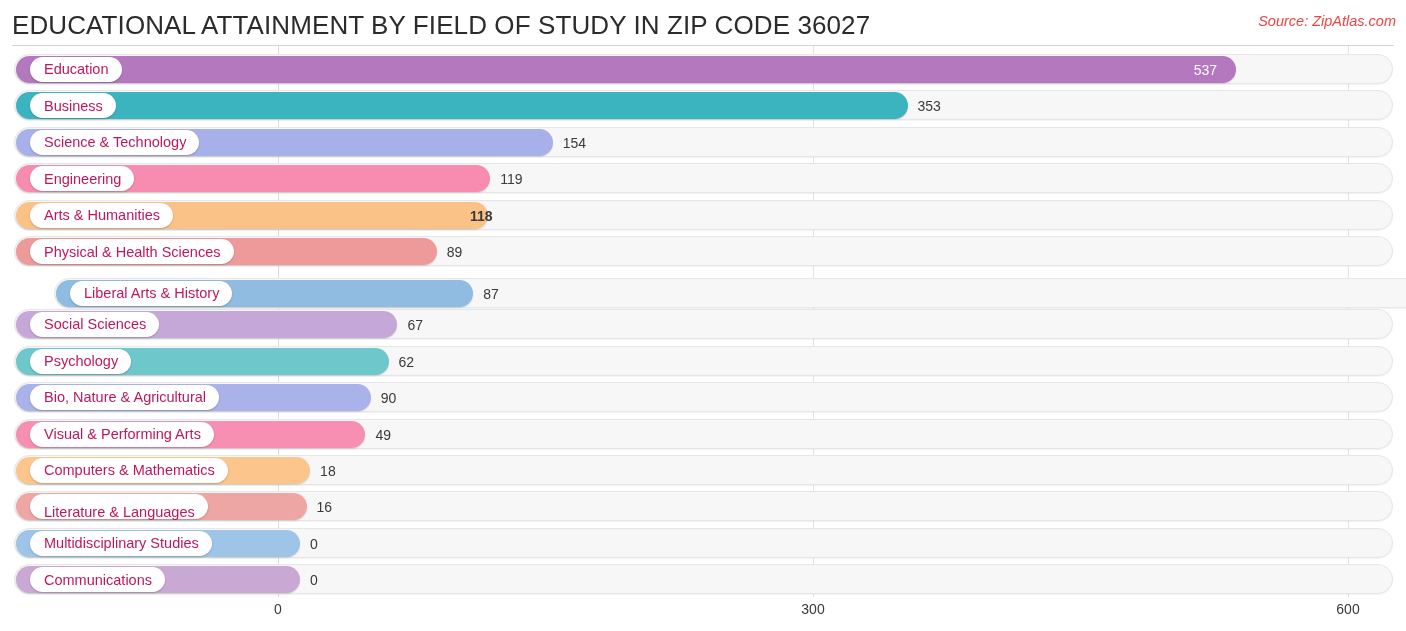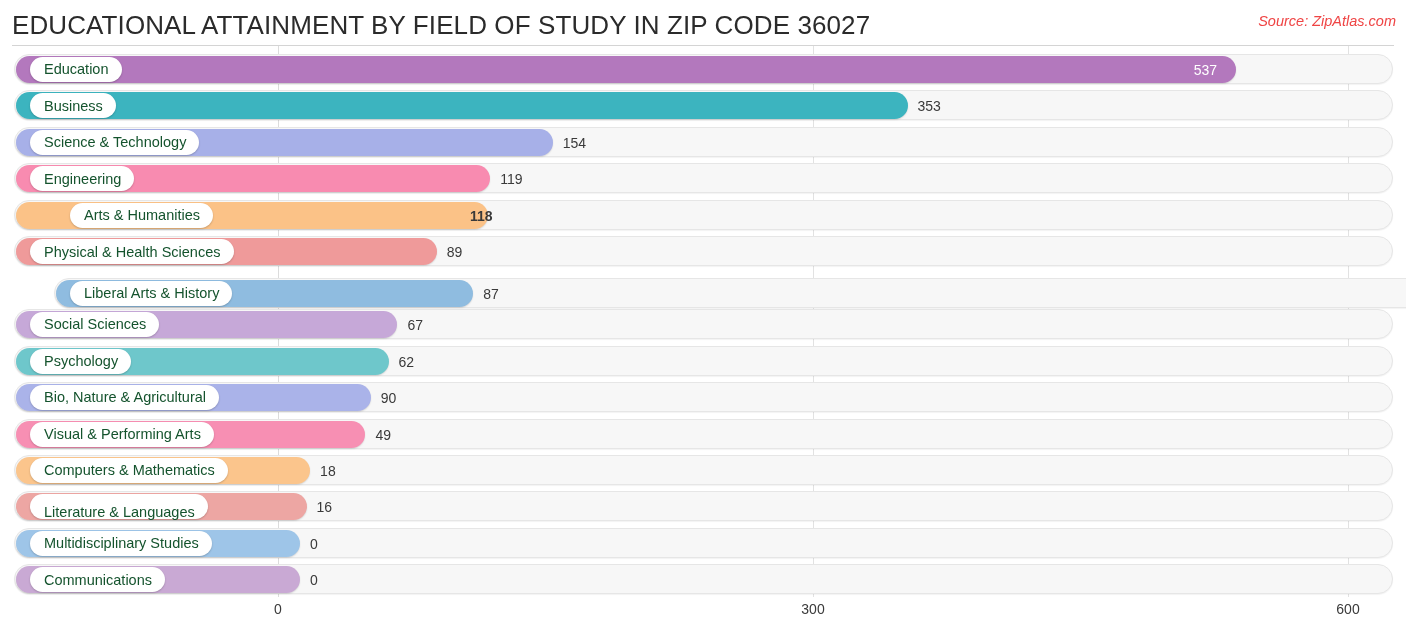--- a/index.html
+++ b/index.html
@@ -56,21 +56,21 @@
   .pill {
     position: absolute; top: 3px; height: 25px;
     background: #ffffff;
     border-radius: 13px;
     box-shadow: 0 1px 2px rgba(0,0,0,0.20);
     display: flex; align-items: center;
     padding: 0 13px 0 14px;
     white-space: nowrap;
   }
   .pill span {
-    font-size: 14.5px; color: #14532d; line-height: 1;
+    font-size: 14.5px; color: #be185d; line-height: 1;
   }
 
   .value {
     position: absolute; top: 8px;
     font-size: 14px; color: #3a3a3a; white-space: nowrap;
   }
   .value.inside {
     color: #ffffff; top: 8px;
   }
 
@@ -124,21 +124,21 @@
         <div class="track"></div>
         <div class="bar" style="width: 474.217px; background: rgb(248, 139, 176);"></div>
         <div class="pill" style="left: 30px;">
           <span>Engineering</span>
         </div>
         <div class="value" style="left: 500.217px;">119</div>
       </div>
       <div class="row" style="top: 153.8px;">
         <div class="track"></div>
         <div class="bar" style="width: 472.433px; background: rgb(251, 194, 135);"></div>
-        <div class="pill" style="left: 30px; margin-left: 40px;">
+        <div class="pill" style="left: 30px;">
           <span>Arts &amp; Humanities</span>
         </div>
         <div class="value" style="left: 470px; font-weight: bold;">118</div>
       </div>
       <div class="row" style="top: 190.25px;">
         <div class="track"></div>
         <div class="bar" style="width: 420.717px; background: rgb(239, 154, 154);"></div>
         <div class="pill" style="left: 30px;">
           <span>Physical &amp; Health Sciences</span>
         </div>

